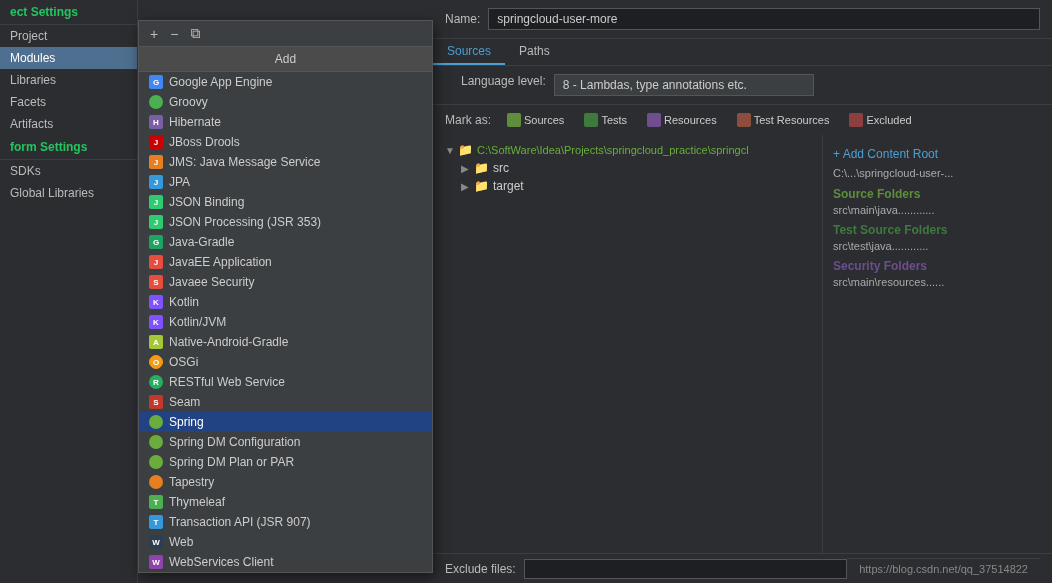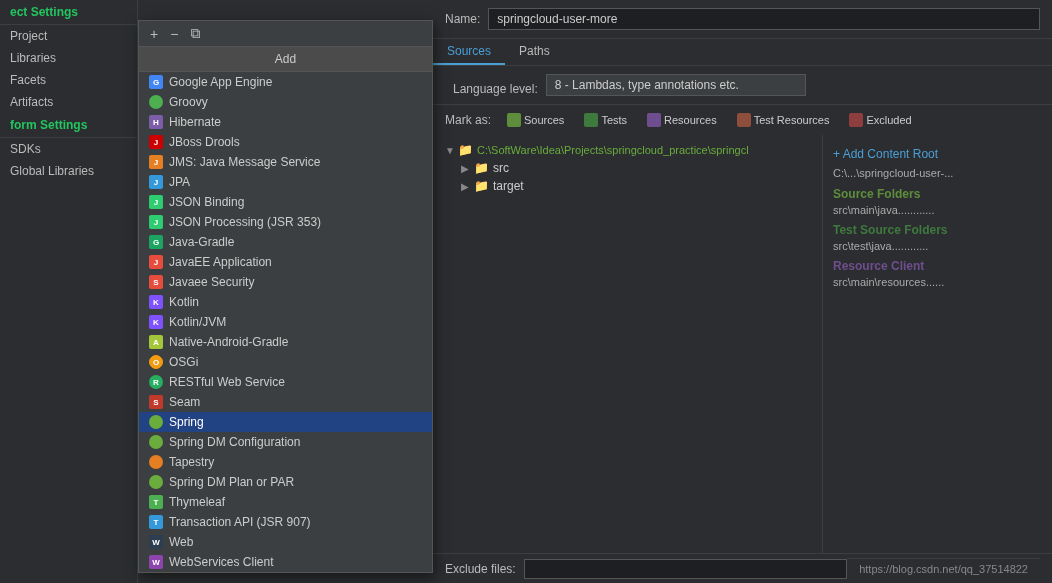--- a/index.html
+++ b/index.html
@@ -169,22 +169,22 @@
       border-bottom: 2px solid transparent;
     }
     .tab.active {
       color: #4a9fd4;
       border-bottom: 2px solid #4a9fd4;
     }
 
     
     .lang-row {
       display: flex;
-      align-items: flex-end;
-      padding: 8px 20px;
+      align-items: flex-start;
+      padding: 8px 28px;
       border-bottom: 1px solid #3c3f41;
     }
     .lang-label { color: #bbb; font-size: 12px; margin-right: 8px; }
     .lang-select {
       background: #3c3f41;
       border: 1px solid #555;
       color: #ccc;
       font-size: 12px;
       padding: 3px 24px 3px 8px;
       appearance: none;
@@ -339,20 +339,21 @@
     }
   </style>
 </head>
 <body>
 
 <div class="layout">
 
   <div class="sidebar">
     <div class="sidebar-section-title">ect Settings</div>
     <div class="sidebar-item">Project</div>
+    <div class="sidebar-item active">Modules</div>
     <div class="sidebar-item">Libraries</div>
     <div class="sidebar-item">Facets</div>
     <div class="sidebar-item">Artifacts</div>
     <div class="sidebar-section-title">form Settings</div>
     <div class="sidebar-item">SDKs</div>
     <div class="sidebar-item">Global Libraries</div>
   </div>
 
   <div class="dropdown-panel">
     <div class="dropdown-toolbar">
@@ -433,26 +434,26 @@
         </div>
         <div class="dropdown-item selected">
           <span class="icon icon-spring" style="background: rgb(106, 173, 61); border-radius: 50%; width: 14px; height: 14px; display: inline-block;"></span>
           <span>Spring</span>
         </div>
         <div class="dropdown-item">
           <span class="icon icon-spring-dm" style="background: rgb(106, 173, 61); border-radius: 50%; width: 14px; height: 14px; display: inline-block;"></span>
           <span>Spring DM Configuration</span>
         </div>
         <div class="dropdown-item">
+          <span class="icon icon-spring-dm" style="background: rgb(106, 173, 61); border-radius: 50%; width: 14px; height: 14px; display: inline-block;"></span>
+          <span>Spring DM Plan or PAR</span>
+        </div>
+        <div class="dropdown-item">
           <span class="icon icon-tapestry" style="background: rgb(230, 126, 34); border-radius: 50%; width: 14px; height: 14px; display: inline-block;"></span>
           <span>Tapestry</span>
-        </div>
-        <div class="dropdown-item">
-          <span class="icon icon-spring-dm" style="background: rgb(106, 173, 61); border-radius: 50%; width: 14px; height: 14px; display: inline-block;"></span>
-          <span>Spring DM Plan or PAR</span>
         </div>
         <div class="dropdown-item">
           <span class="icon icon-thymeleaf" style="background: rgb(76, 175, 80); color: rgb(255, 255, 255); font-weight: bold; font-size: 8px; width: 14px; height: 14px; display: inline-flex; align-items: center; justify-content: center; border-radius: 2px;">T</span>
           <span>Thymeleaf</span>
         </div>
         <div class="dropdown-item">
           <span class="icon icon-tx" style="background: rgb(52, 152, 219); color: rgb(255, 255, 255); font-weight: bold; font-size: 8px; width: 14px; height: 14px; display: inline-flex; align-items: center; justify-content: center; border-radius: 2px;">T</span>
           <span>Transaction API (JSR 907)</span>
         </div>
         <div class="dropdown-item">
@@ -533,21 +534,21 @@
         </div>
       </div>
 
       <div class="right-panel">
         <div class="right-panel-btn">+ Add Content Root</div>
         <div class="right-panel-path">C:\...\springcloud-user-...</div>
         <div class="right-section-title title-sources">Source Folders</div>
         <div class="right-section-detail">src\main\java............</div>
         <div class="right-section-title title-test-sources">Test Source Folders</div>
         <div class="right-section-detail">src\test\java............</div>
-        <div class="right-section-title title-resources">Resource Client</div>
+        <div class="right-section-title title-resources">Security Folders</div>
         <div class="right-section-detail">src\main\resources......</div>
       </div>
     </div>
 
     <div class="exclude-row">
       <span class="exclude-label">Exclude files:</span>
       <input class="exclude-input" type="text" style="">
       <span class="bottom-bar url">https://blog.csdn.net/qq_37514822</span>
     </div>
   </div>

